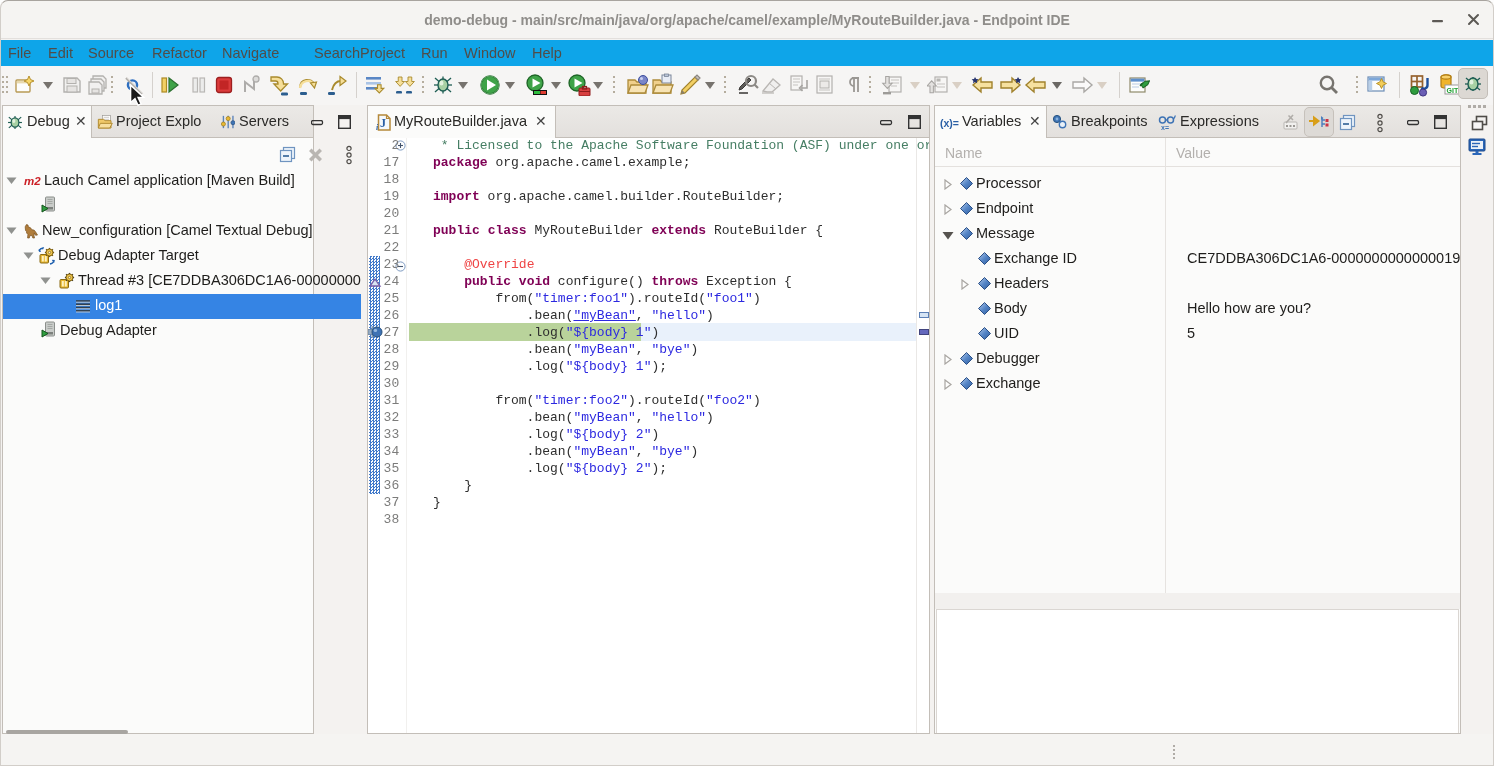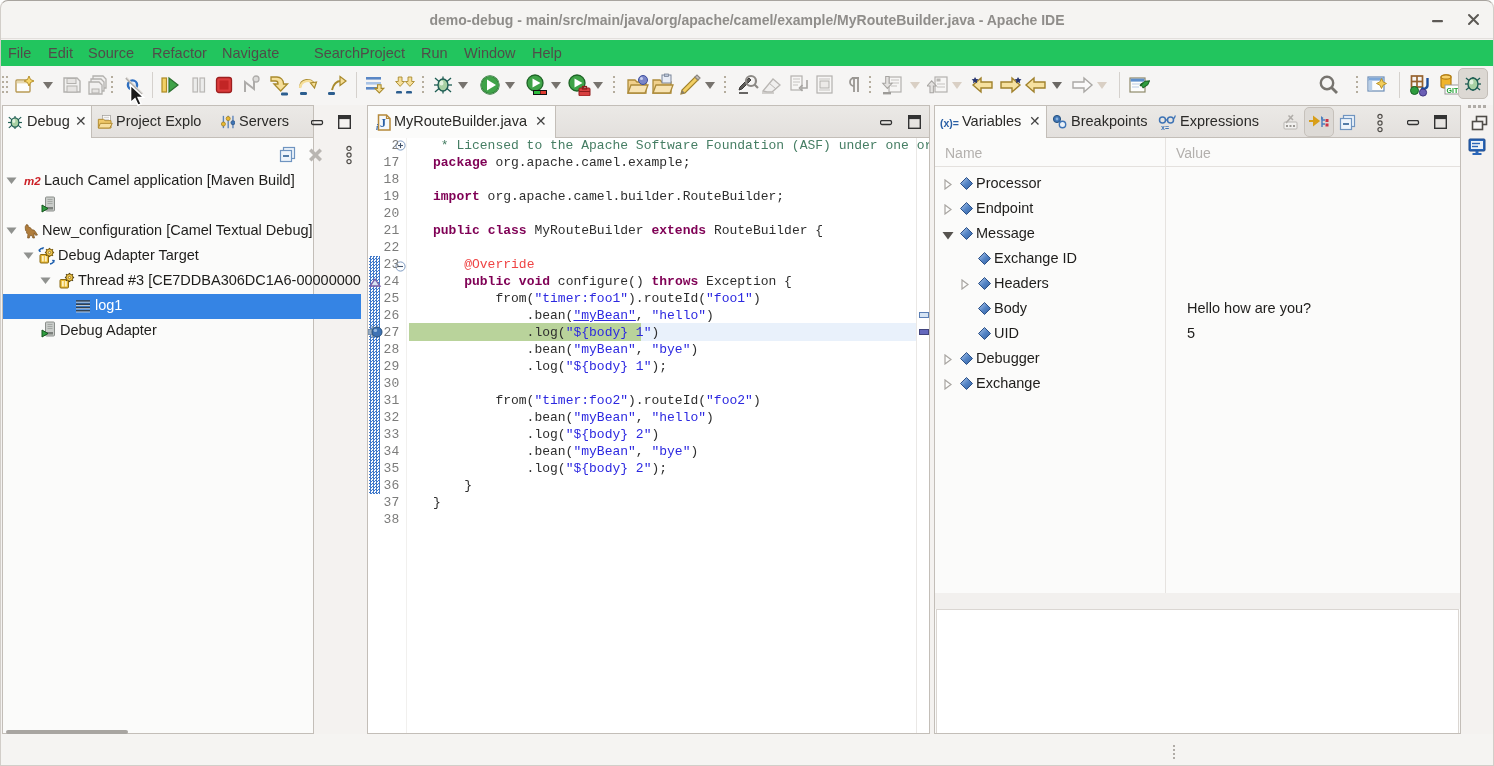--- a/index.html
+++ b/index.html
@@ -3,21 +3,21 @@
 <meta charset="utf-8">
 <style>
   * { margin:0; padding:0; box-sizing:border-box; }
   html,body { width:1494px; height:766px; overflow:hidden; }
   body { font-family:"Liberation Sans", sans-serif; background:#f4f2f0; position:relative; }
   .abs { position:absolute; }
   
   #titlebar { left:0; top:0; width:1494px; height:39px; background:#f5f4f2;
     border-bottom:1px solid #e3e0dd; border-radius:8px 8px 0 0; }
   #title { width:100%; text-align:center; top:12px; font-size:14px; font-weight:bold; color:#8f8d8a; }
-  #menubar { left:0; top:40px; width:1494px; height:26px; background:#22c55e; }
+  #menubar { left:0; top:40px; width:1494px; height:26px; background:#0ea5e9; }
   .menu { position:absolute; top:5px; font-size:14.5px; color:#504d49; }
   #toolbar { left:0; top:66px; width:1494px; height:39px; background:#f6f5f4; }
   #toolbar svg, #toolbar .tsep, #toolbar .tdots { position:absolute; }
   .tsep { top:6px; width:1px; height:26px; background:#d5d1cd; }
   .tdots { top:10px; width:2px; height:18px;
     background-image:repeating-linear-gradient(#b5ad9e 0 2px, transparent 2px 5px); }
   
   .panel { position:absolute; top:105px; height:629px; background:#fbfbfa;
     border:1px solid #c3beb8; }
   .tabbar { position:absolute; left:0; top:0; right:0; height:32px;
@@ -41,21 +41,21 @@
   #right { left:934px; width:527px; }
   .row { position:absolute; height:25px; font-size:14.5px; color:#1e1d1b; white-space:nowrap; }
   
   #statusbar { left:0; top:734px; width:1494px; height:32px; background:#f5f4f2; }
 </style>
 </head>
 <body>
   <div class="abs" style="left:0;top:0;width:1494px;height:10px;background:#fdfdfd;z-index:0"></div>
   <div class="abs" id="titlebar"></div>
   <div class="abs" style="left:0;top:0;width:1494px;height:766px;border:1px solid #d2cec9;border-top-color:#a8a49f;border-radius:8px 8px 0 0;pointer-events:none;z-index:60"></div>
-  <div class="abs" id="title">demo-debug - main/src/main/java/org/apache/camel/example/MyRouteBuilder.java - Apache IDE</div>
+  <div class="abs" id="title">demo-debug - main/src/main/java/org/apache/camel/example/MyRouteBuilder.java - Endpoint IDE</div>
 
   <svg class="abs" style="left:1430px;top:12px" width="16" height="16">
     <rect x="2" y="8" width="11" height="2.2" rx="1" fill="#5c5955"></rect>
   </svg>
   <svg class="abs" style="left:1466px;top:12px" width="16" height="16">
     <path d="M3 3 L12 12 M12 3 L3 12" stroke="#5c5955" stroke-width="2" stroke-linecap="round"></path>
   </svg>
 
   <div class="abs" id="menubar">
     <span class="menu" style="left:8px">File</span>
@@ -744,20 +744,21 @@
       </svg>
       <svg class="abs" style="left:25px;top:60px" width="13" height="13">
         <path d="M6.5 0.5 L12.5 6.5 L6.5 12.5 L0.5 6.5 Z" fill="url(#dg)" stroke="#2a4f86"></path>
       </svg>
       <div class="row" style="left:41px;top:58px">Message</div>
 
       <svg class="abs" style="left:43px;top:85px" width="13" height="13">
         <path d="M6.5 0.5 L12.5 6.5 L6.5 12.5 L0.5 6.5 Z" fill="url(#dg)" stroke="#2a4f86"></path>
       </svg>
       <div class="row" style="left:59px;top:83px">Exchange ID</div>
+      <div class="row" style="left:252px;top:83px">CE7DDBA306DC1A6-0000000000000019</div>
 
       <svg class="abs" style="left:26px;top:112px" width="8" height="11">
         <path d="M1 1 L7 5.5 L1 10 Z" fill="#fdfdfc" stroke="#a8a5a1" stroke-width="1.2"></path>
       </svg>
       <svg class="abs" style="left:43px;top:110px" width="13" height="13">
         <path d="M6.5 0.5 L12.5 6.5 L6.5 12.5 L0.5 6.5 Z" fill="url(#dg)" stroke="#2a4f86"></path>
       </svg>
       <div class="row" style="left:59px;top:108px">Headers</div>
 
       <svg class="abs" style="left:43px;top:135px" width="13" height="13">

